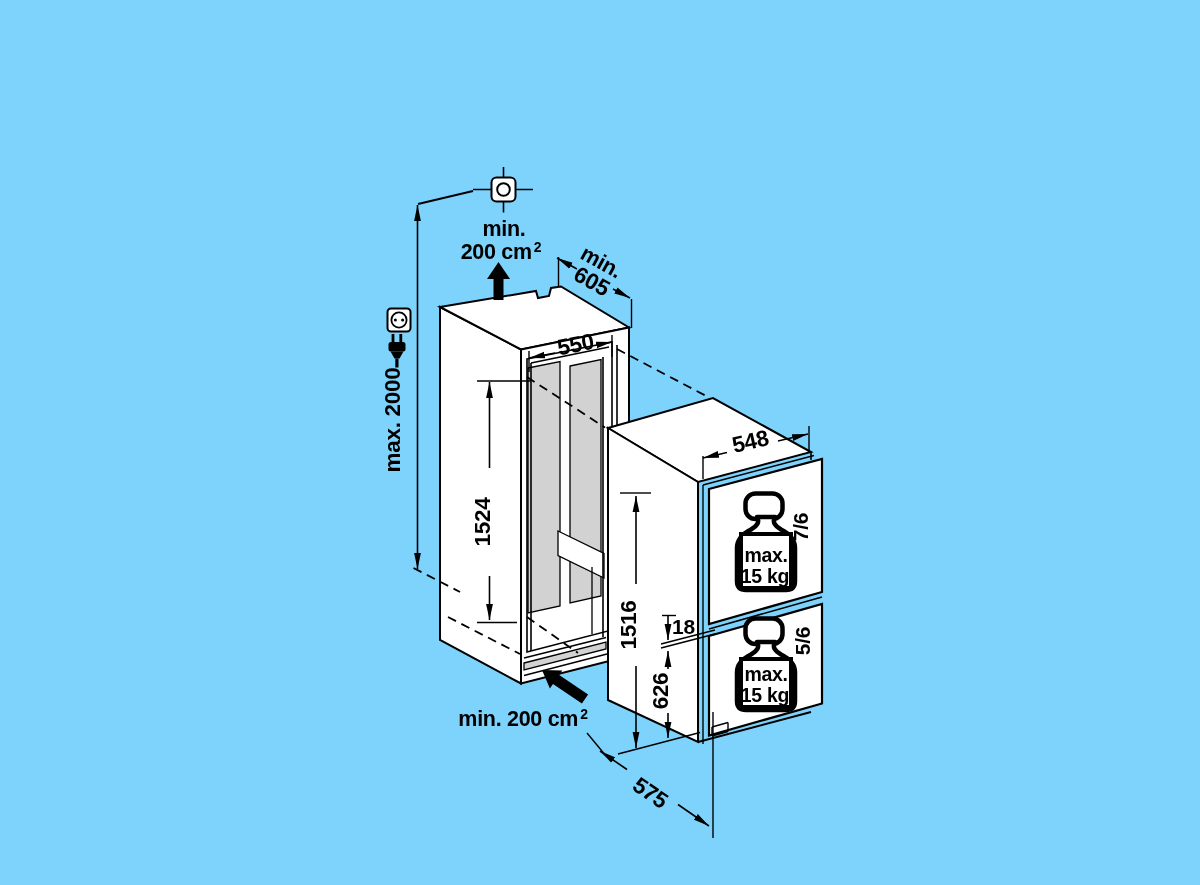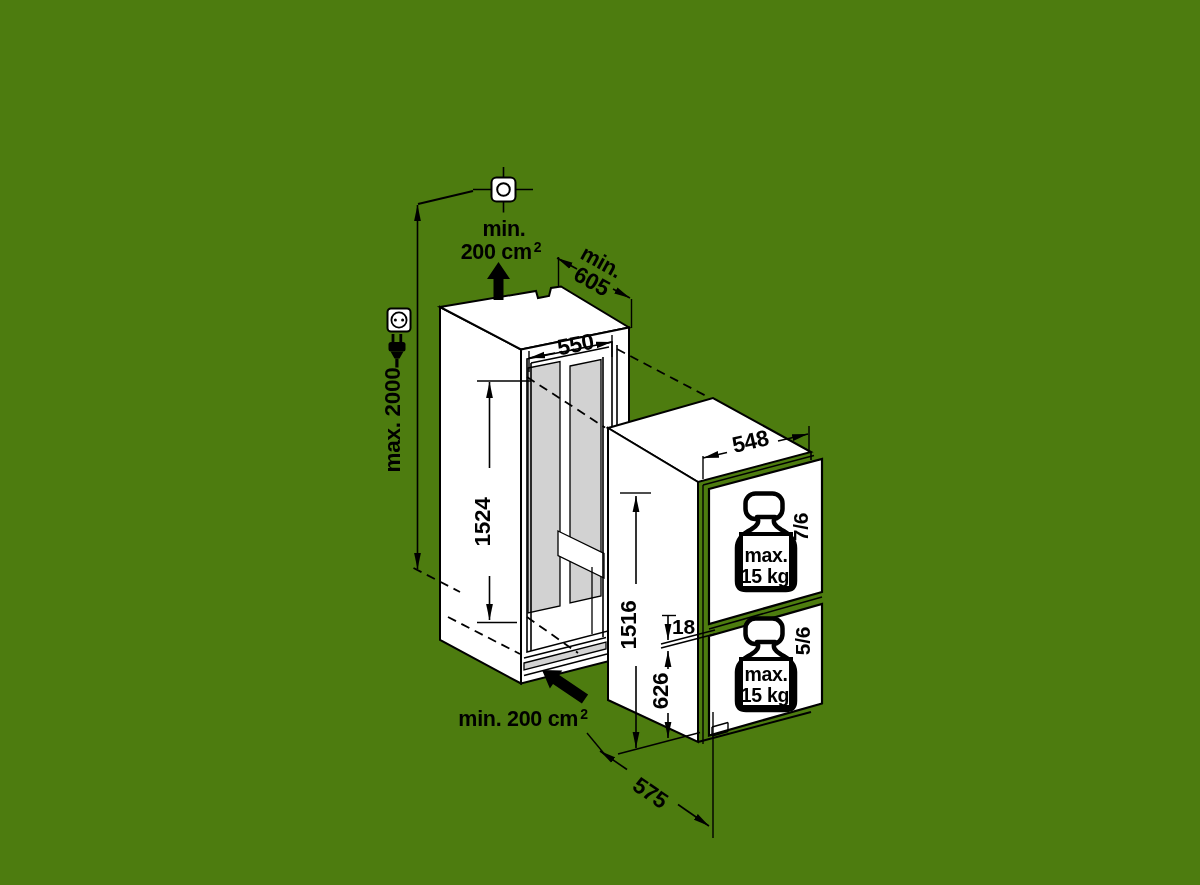--- a/index.html
+++ b/index.html
@@ -1,16 +1,16 @@
 <!DOCTYPE html>
 <html><head>
 <meta charset="utf-8">
 <style>
   html,body{margin:0;padding:0;background:#ffffff;}
-  .stage{width:1200px;height:885px;position:relative;background:#4d7c0f;overflow:hidden;}
+  .stage{width:1200px;height:885px;position:relative;background:#7dd3fc;overflow:hidden;}
   svg{display:block;}
   text{font-family:"Liberation Sans","DejaVu Sans",sans-serif;font-weight:700;fill:#000;letter-spacing:-0.3px;}
   .ln{stroke:#000;fill:none;}
   .face{fill:#ffffff;stroke:#000;}
   .gray{fill:#d2d2d2;stroke:#000;}
   .blk{fill:#000;stroke:none;}
   .dash{stroke:#000;fill:none;stroke-dasharray:9 6;}
 </style>
 </head>
 <body>

